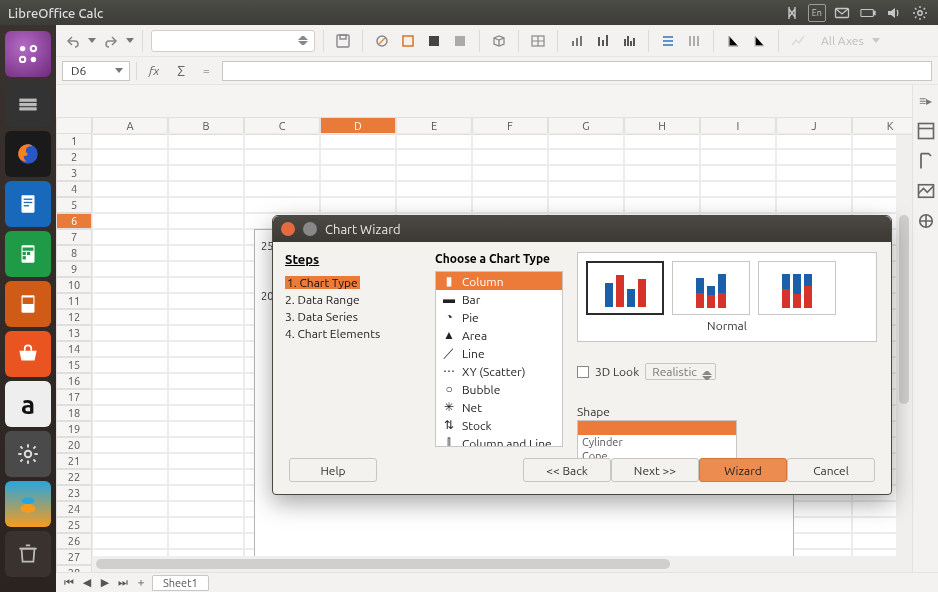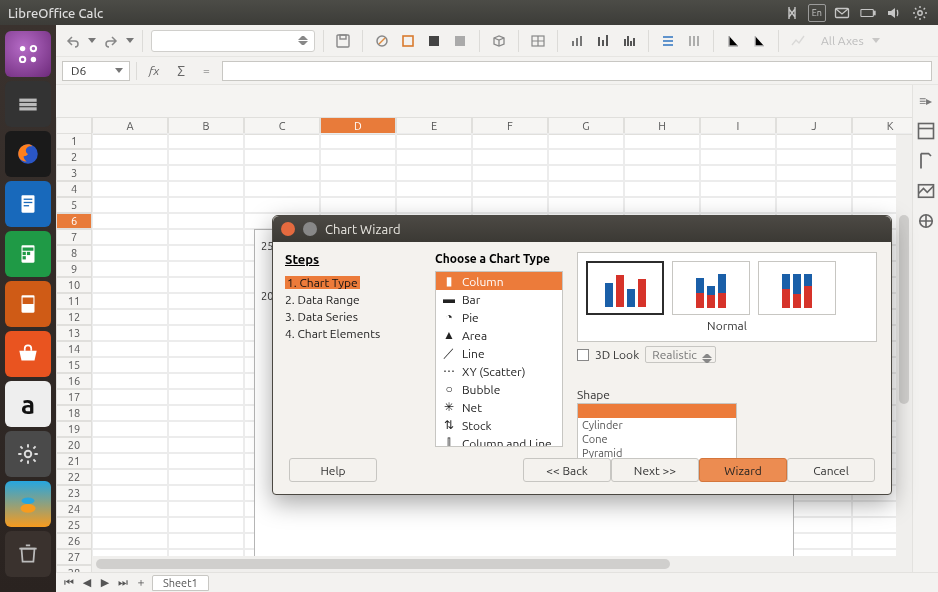--- a/index.html
+++ b/index.html
@@ -99,21 +99,21 @@
 .type-item { display:flex; align-items:center; gap:6px; font-size:12px; padding:2px 6px; color:#222; }
 .type-item.sel { background:#ec7b3a; color:#fff; }
 .type-item .ticon { width:14px;height:14px; display:inline-flex;align-items:center;justify-content:center;}
 .preview { flex:1; padding-left:14px; }
 .subtype-row { display:flex; gap:8px; align-items:flex-start;}
 .subtype { width:78px; height:54px; border:1px solid #c7c6c2; background:#fff; display:flex; align-items:flex-end; justify-content:center; gap:3px; padding-bottom:6px;}
 .subtype.sel{ border:2px solid #2c2c2c; }
 .mini-bar { width:8px; }
 .subtype-wrap{ border:1px solid #c7c6c2; background:#fff; padding:8px; height:90px; width:300px;}
 .normal-label{ text-align:center; font-size:12px; color:#333; margin-top:4px;}
-.look3d{ display:flex; align-items:center; gap:6px; margin-top:4px; font-size:12px; color:#333;}
+.look3d{ display:flex; align-items:center; gap:6px; margin-top:21px; font-size:12px; color:#333;}
 .look3d .chk{ width:12px;height:12px;border:1px solid #888;background:#fff;}
 .look3d .combo{ border:1px solid #c7c6c2; background:#f4f2ee; padding:1px 18px 1px 6px; color:#777; position:relative; border-radius:2px;}
 .shape-label{ font-size:12px; color:#333; margin-top:25px;}
 .shape-list{ border:1px solid #c7c6c2; background:#fff; width:160px; margin-top:2px;}
 .shape-item{ font-size:11px; padding:1px 4px; color:#555;}
 .shape-item.sel{ background:#ec7b3a; color:#ec7b3a;}
 
 .dlg-buttons { display:flex; padding:10px 16px; justify-content:flex-start;}
 .dlg-buttons .gap{flex:1;}
 .btn { min-width:88px; height:24px; border:1px solid #c7c6c2; background:#f4f2ee; border-radius:3px; font-size:12px; color:#333; display:inline-flex;align-items:center;justify-content:center; padding:0 14px;}

